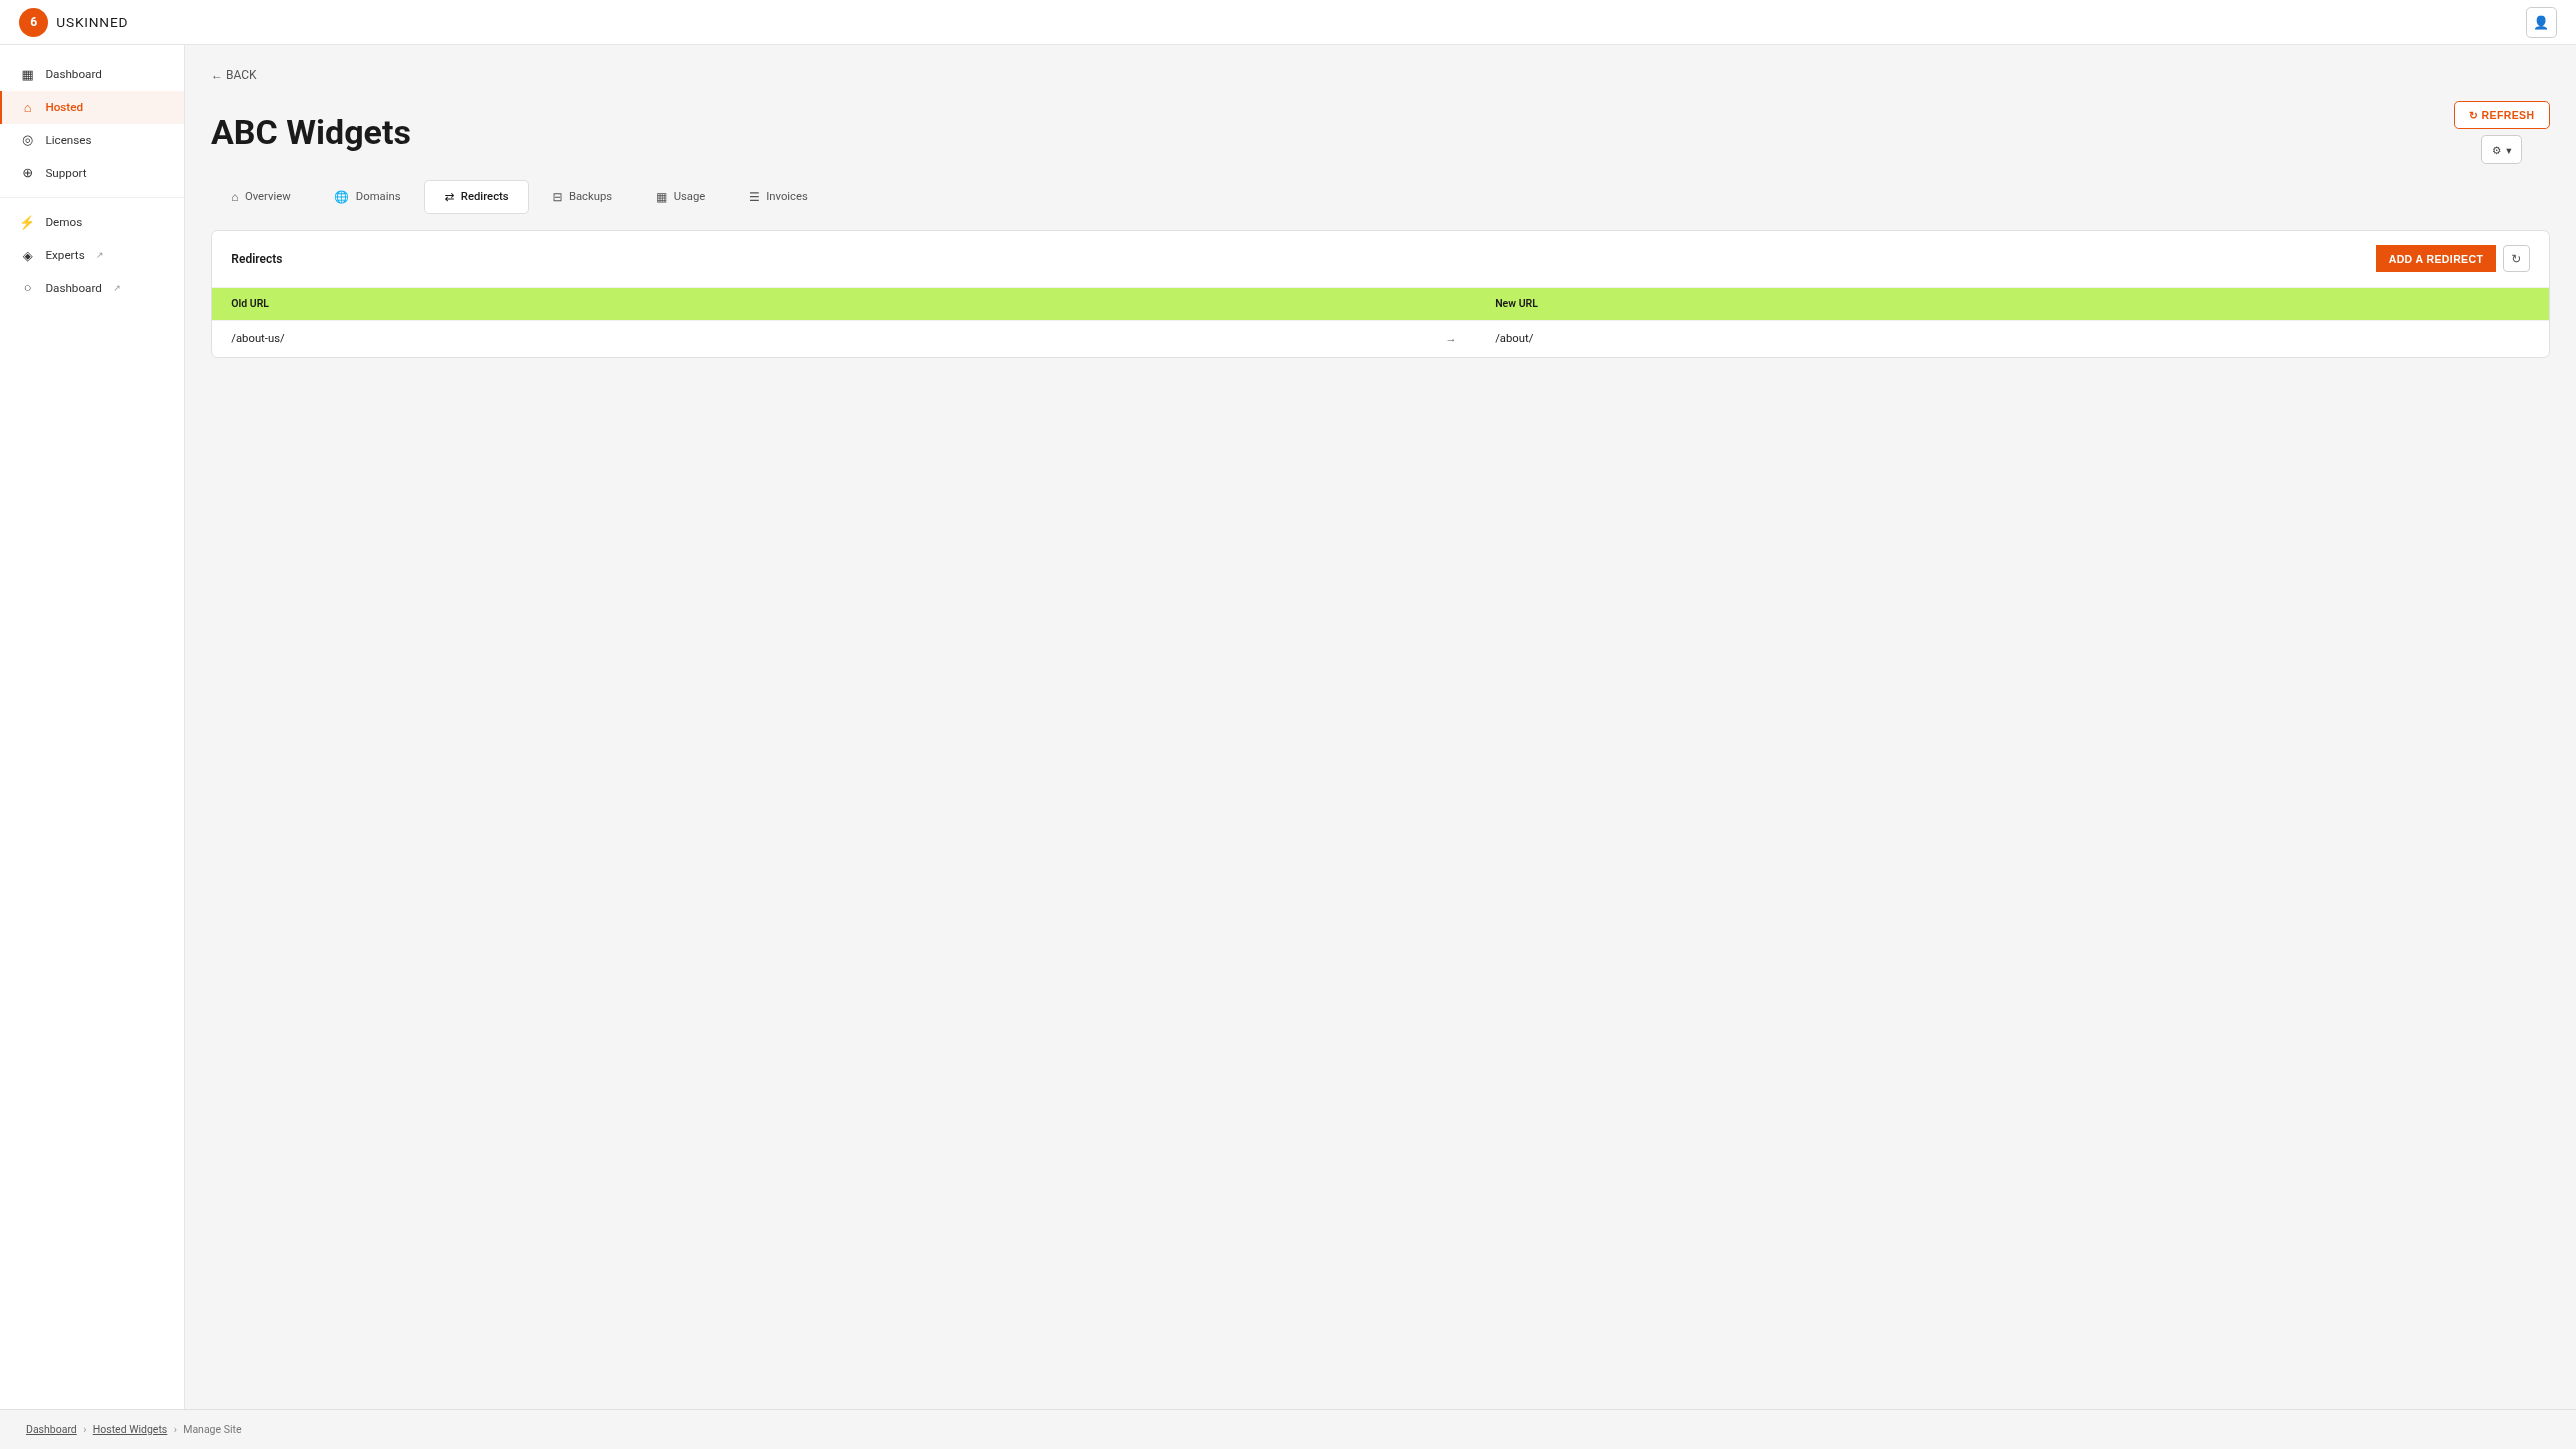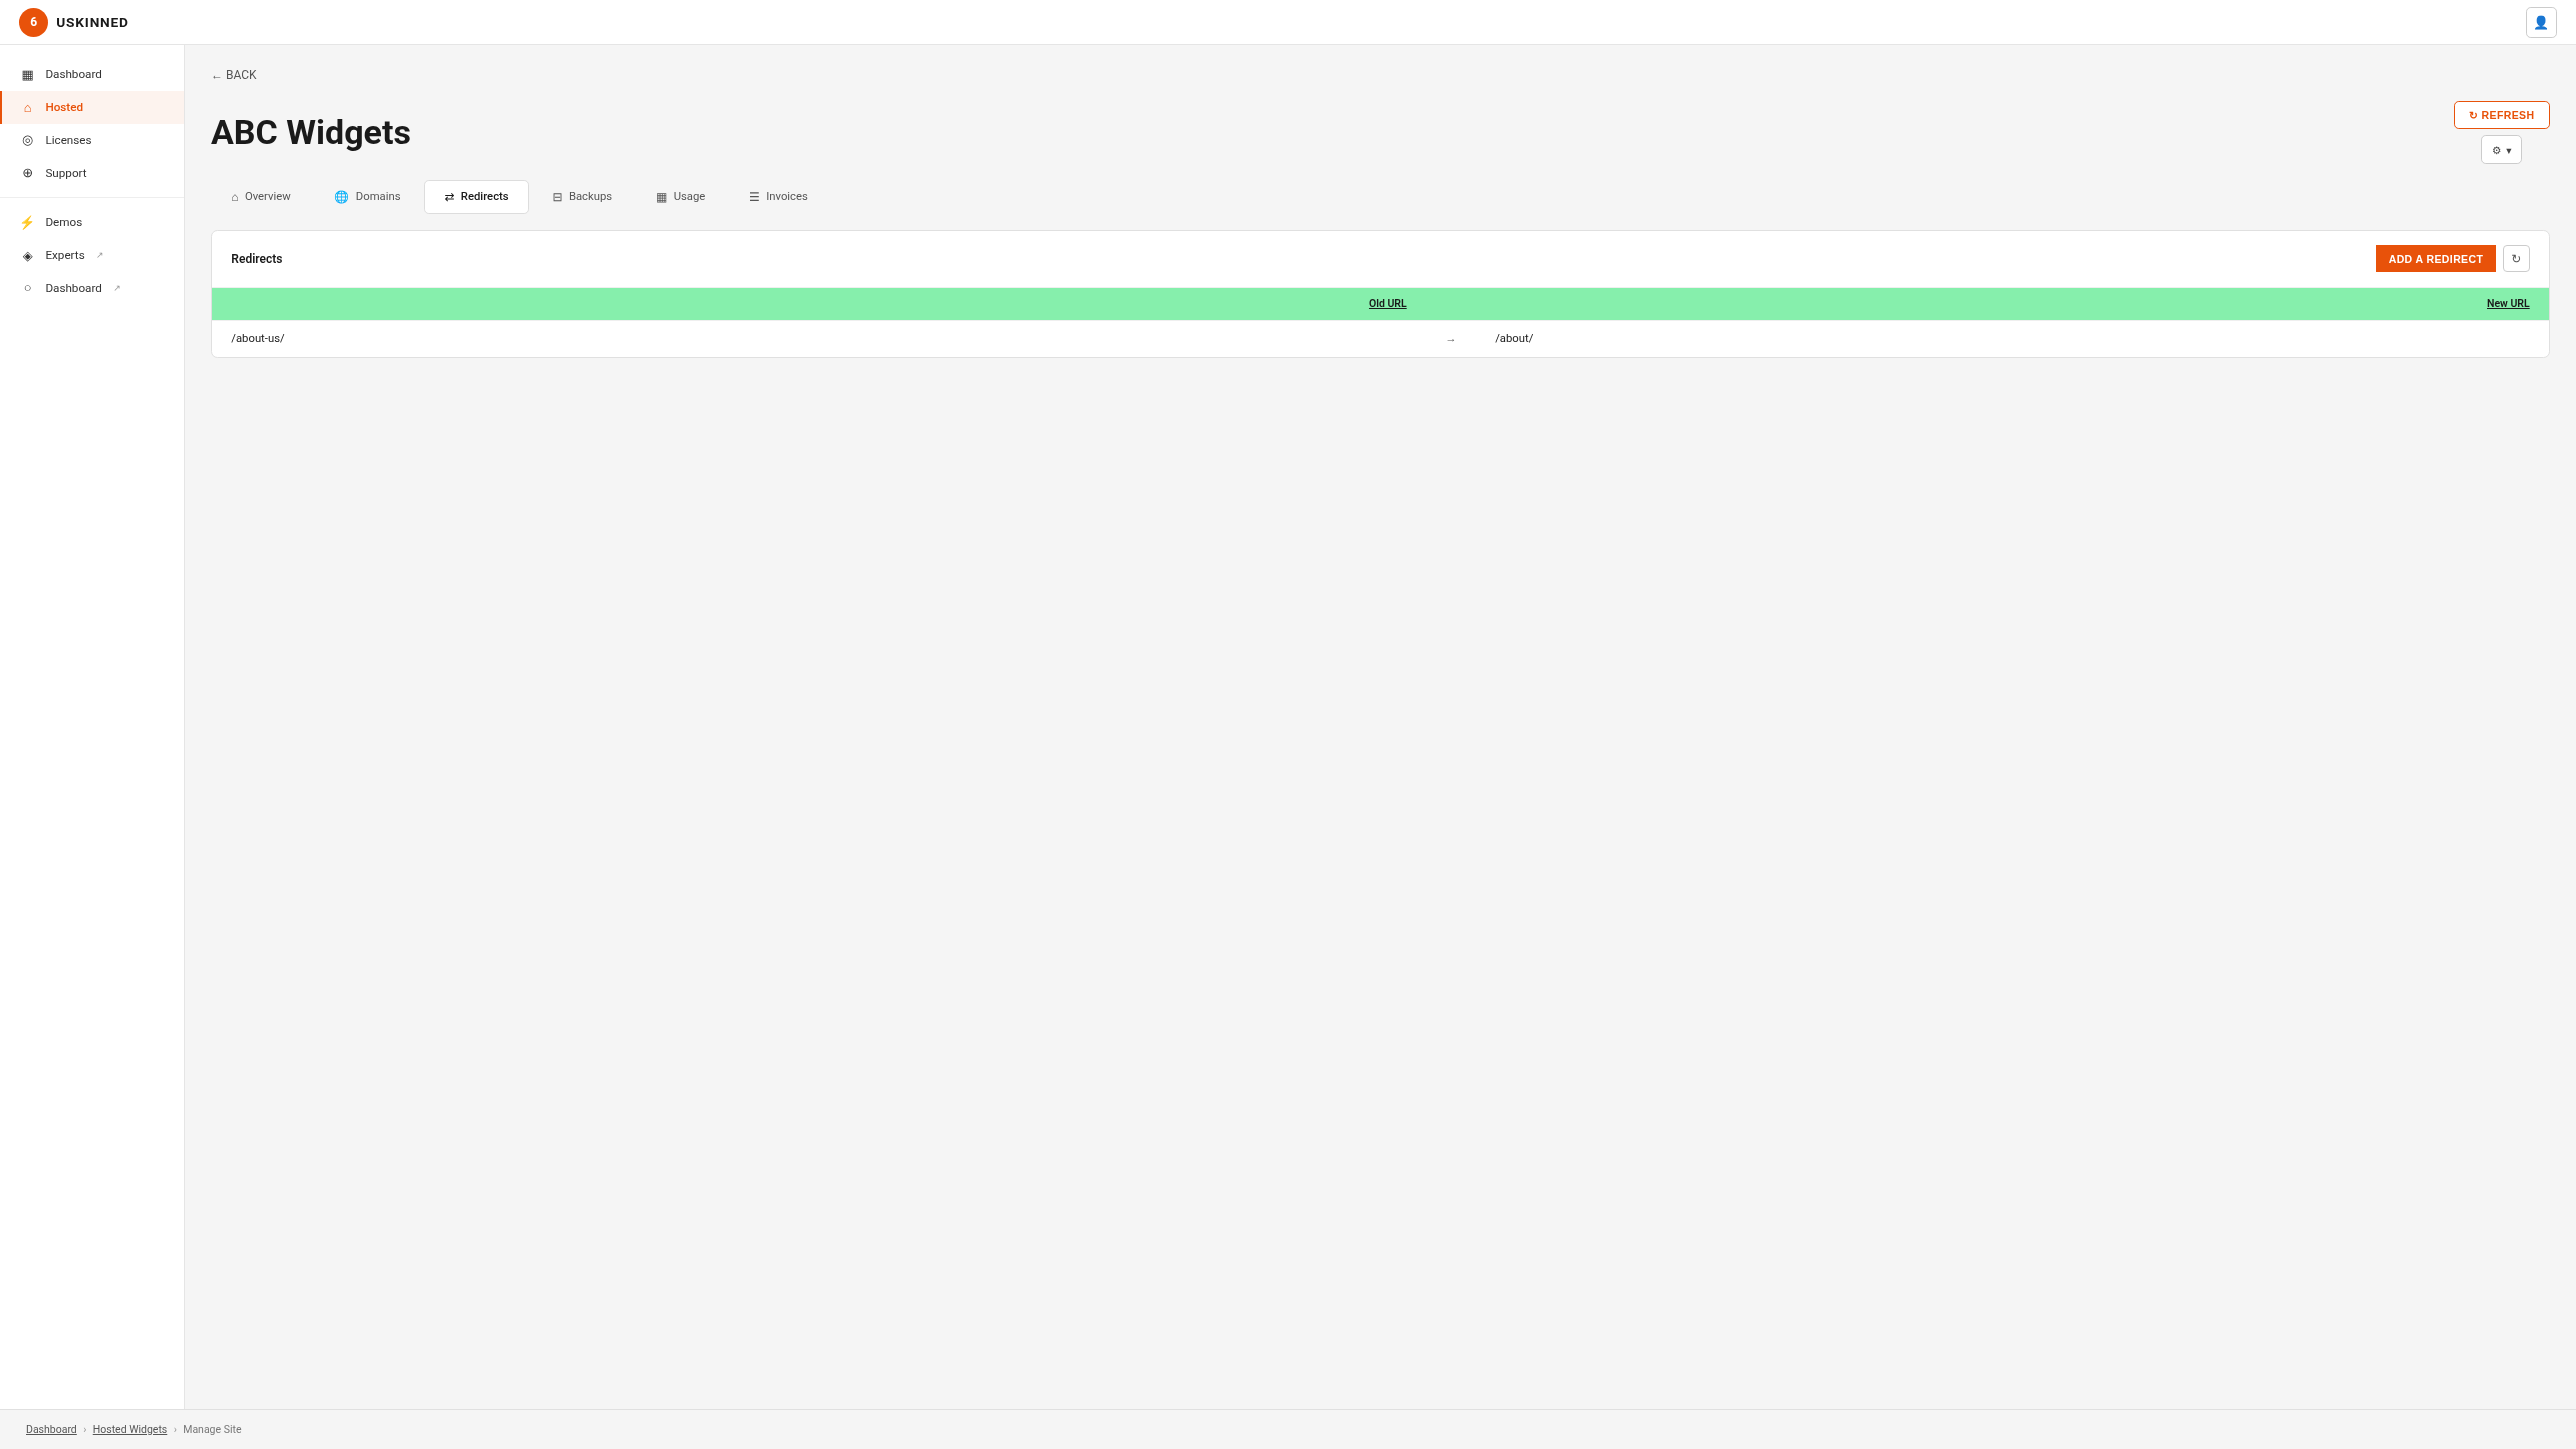--- a/index.html
+++ b/index.html
@@ -10,21 +10,21 @@
       display: flex; align-items: center; justify-content: space-between;
       background: #fff; border-bottom: 0.8px solid #e5e5e5;
       padding: 0 19.3px; height: 45px; flex-shrink: 0; z-index: 10;
     }
     .logo-area { display: flex; align-items: center; gap: 8px; }
     .logo-circle {
       width: 29px; height: 29px; border-radius: 50%;
       background: #e8520a; display: flex; align-items: center; justify-content: center;
       color: #fff; font-weight: bold; font-size: 12px;
     }
-    .logo-text { font-size: 13.7px; font-weight: 700; letter-spacing: 0.8px; color: #1a1a1a; }
+    .logo-text { font-size: 13.7px; font-weight: 400; letter-spacing: 0.8px; color: #1a1a1a; }
     .user-btn {
       width: 31px; height: 31px; border: 1.2px solid #ccc; border-radius: 4.8px;
       display: flex; align-items: center; justify-content: center;
       background: #fff; cursor: pointer; color: #555; font-size: 13px;
     }
 
     
     .app-body { display: flex; flex: 1; overflow: hidden; }
 
     
@@ -103,22 +103,22 @@
     }
     .reload-btn {
       width: 27px; height: 27px; border: 1.2px solid #ccc; border-radius: 4px;
       background: #fff; display: flex; align-items: center; justify-content: center;
       cursor: pointer; font-size: 12px; color: #555;
     }
 
     
     .table { width: 100%; border-collapse: collapse; }
     .table th {
-      text-align: right; padding: 9.7px 19.3px; font-size: 10.5px; font-weight: 600;
-      color: #1a1a1a; border-bottom: 0.8px solid #efefef; background: #86efac; text-decoration: underline;
+      text-align: left; padding: 9.7px 19.3px; font-size: 10.5px; font-weight: 600;
+      color: #1a1a1a; border-bottom: 0.8px solid #efefef; background: #bef264;
     }
     .table td {
       padding: 11.3px 19.3px; font-size: 11.3px; color: #1a1a1a;
       border-bottom: 0.8px solid #f0f0f0;
     }
     .table tr:last-child td { border-bottom: none; }
     .table .arrow-cell { color: #555; width: 32px; text-align: center; }
     .table .new-url-cell { color: #1a1a1a; }
 
     

